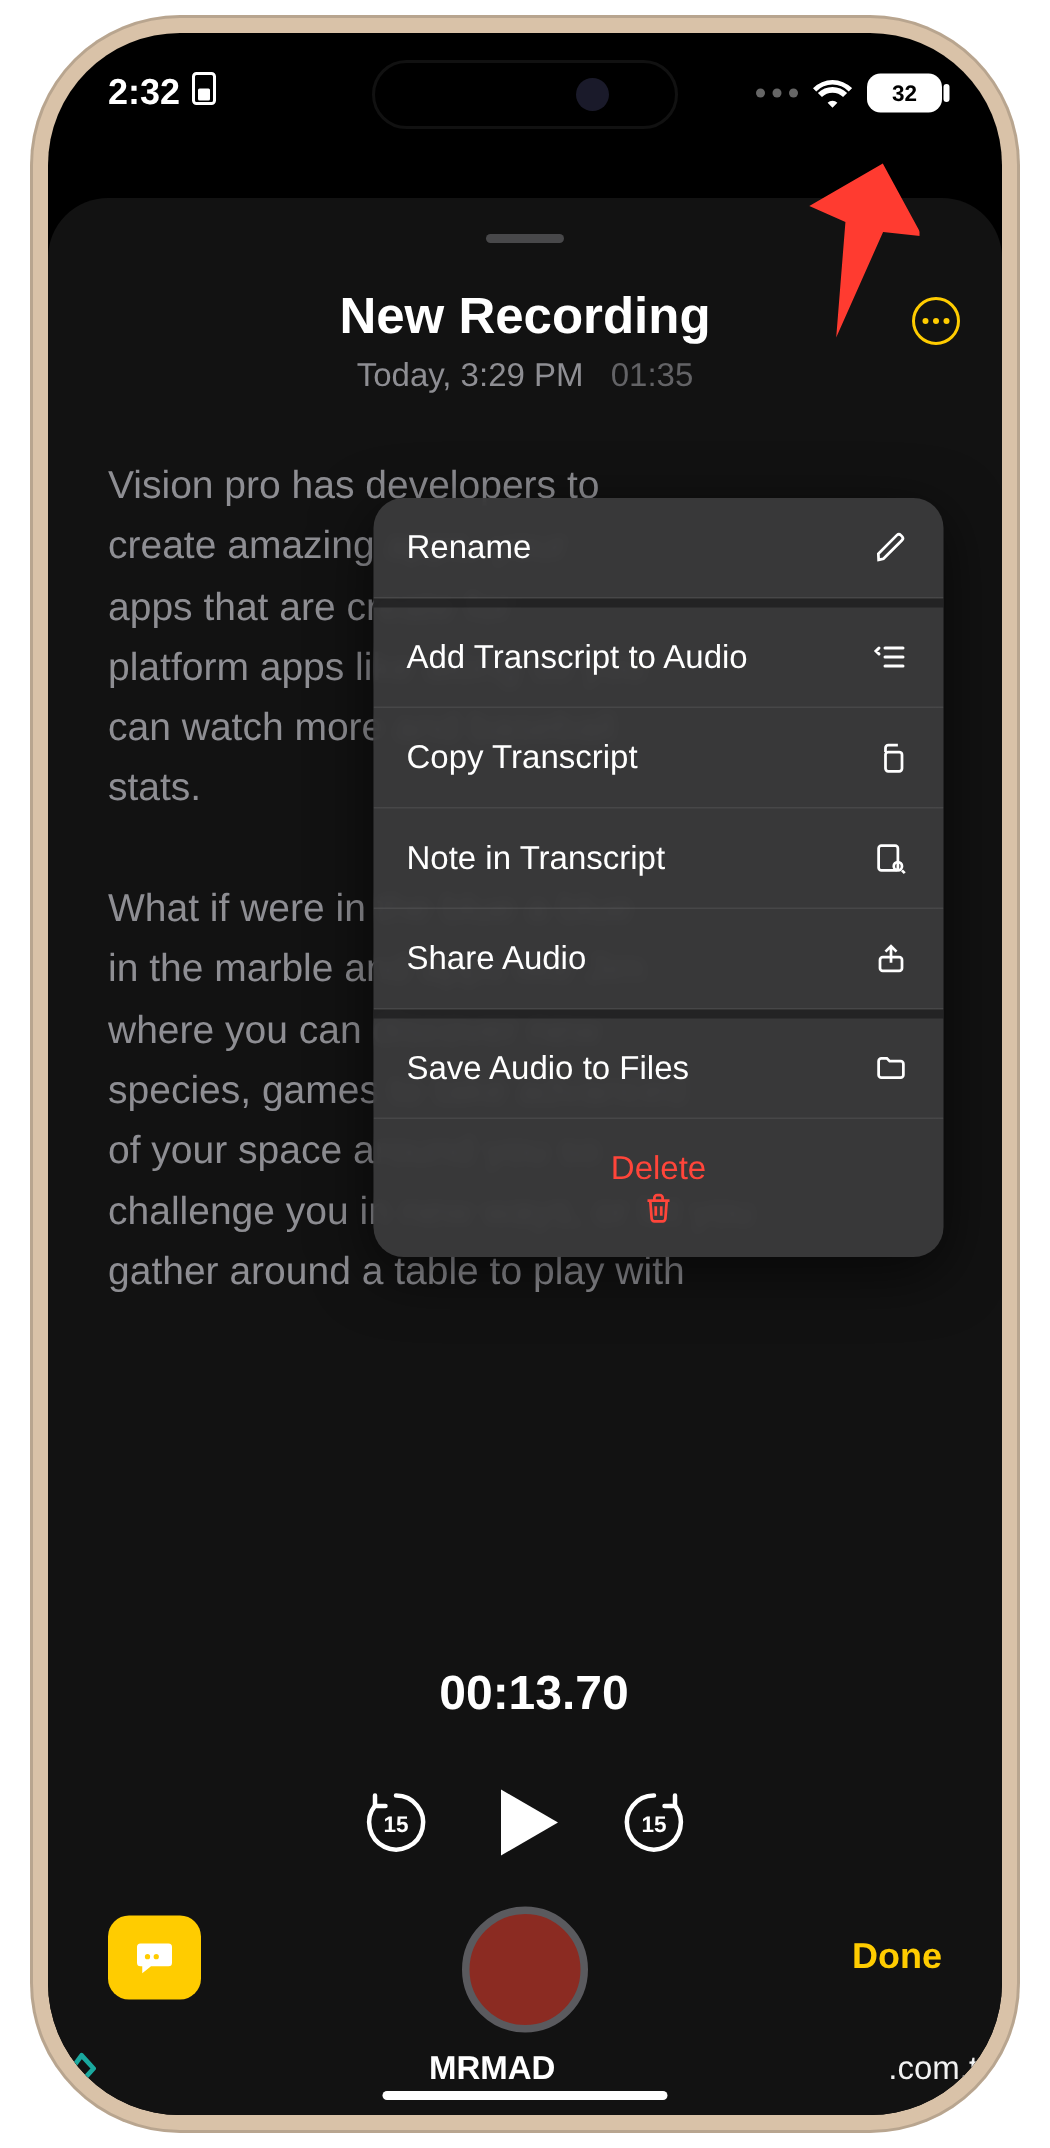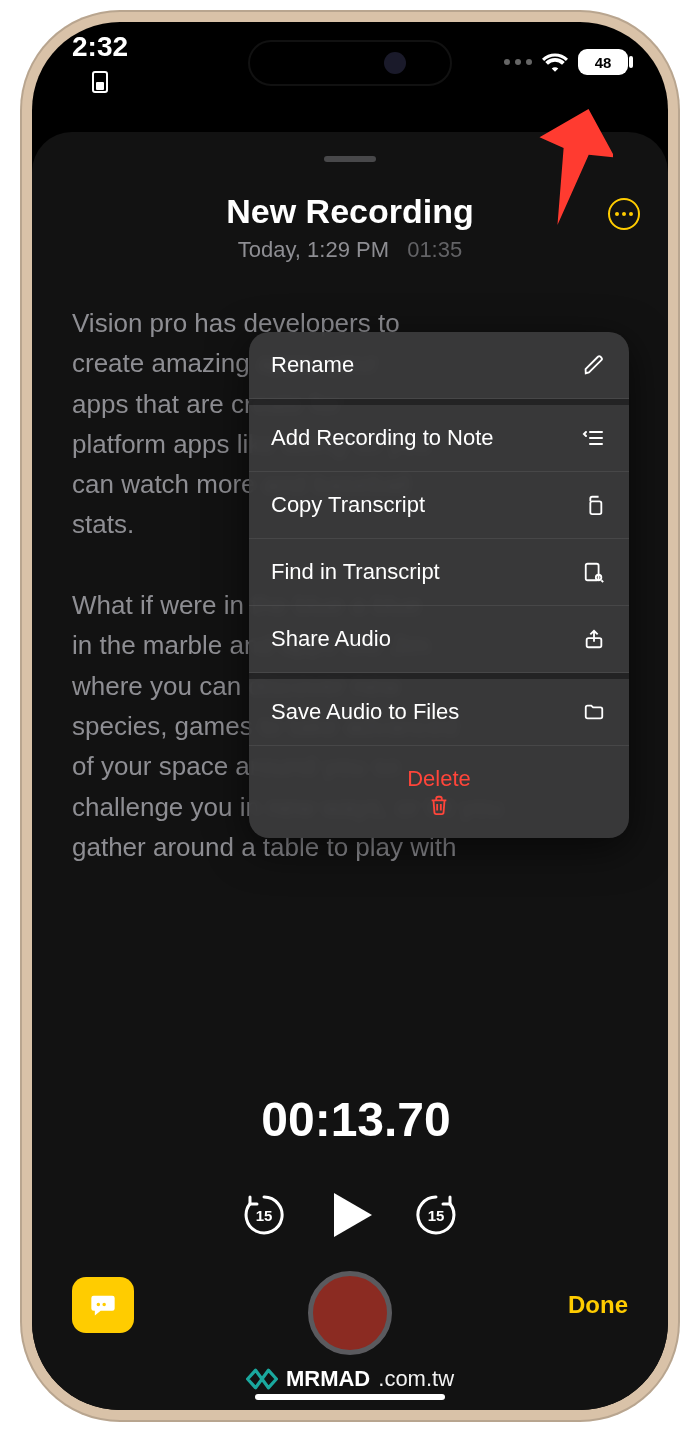--- a/index.html
+++ b/index.html
@@ -22,21 +22,21 @@
   .btn-side{position:absolute;background:var(--frame);border-radius:6px;}
   .bs1{left:10px;top:310px;width:12px;height:60px;}
   .bs2{left:10px;top:400px;width:12px;height:110px;}
   .bs3{left:10px;top:530px;width:12px;height:110px;}
   .bs4{right:10px;top:430px;width:12px;height:180px;}
   .notch{position:absolute;left:50%;top:20px;transform:translateX(-50%);width:200px;height:42px;border-radius:22px;background:#000;outline:2px solid #111;}
   .notch::after{content:"";position:absolute;right:44px;top:10px;width:22px;height:22px;border-radius:50%;background:#1a1a2a;}
 
   
   .statusbar{position:absolute;left:0;right:0;top:0;height:80px;display:flex;align-items:center;justify-content:space-between;padding:0 40px;color:var(--text);}
-  .sb-left{display:flex;align-items:center;gap:8px;font-size:28px;font-weight:600;flex-direction:column;}
+  .sb-left{display:flex;gap:8px;font-size:24px;font-weight:600;}
   .sb-card{width:16px;height:22px;border:2px solid #fff;border-radius:3px;display:flex;align-items:flex-end;justify-content:center;}
   .sb-card::after{content:"";width:8px;height:8px;background:#fff;border-radius:1px;margin-bottom:1px;}
   .sb-right{display:flex;align-items:center;gap:10px;}
   .sb-dots{display:flex;gap:5px;opacity:.4;}
   .sb-dots span{width:6px;height:6px;border-radius:50%;background:#fff;}
   .wifi{width:26px;height:20px;position:relative;}
   .wifi svg{display:block;}
   .battery{display:flex;align-items:center;justify-content:center;width:50px;height:26px;border-radius:9px;background:#fff;color:#000;font-size:15px;font-weight:700;position:relative;}
   .battery::after{content:"";position:absolute;right:-5px;top:7px;width:4px;height:12px;border-radius:2px;background:#fff;}
 
@@ -61,33 +61,33 @@
   .menu-item.danger{color:var(--danger);flex-direction:column;}
   .mi-icon{width:26px;height:26px;display:flex;align-items:center;justify-content:center;}
   .mi-icon svg{stroke:currentColor;}
 
   
   .arrow{position:absolute;right:55px;top:85px;pointer-events:none;}
   .arrow svg{display:block;}
 
   
   .playback{position:absolute;left:0;right:0;bottom:165px;text-align:center;color:#fff;}
-  .timecode{font-size:48px;font-weight:600;font-variant-numeric:tabular-nums;margin-bottom:38px;margin-left:12px;}
+  .timecode{font-size:32px;font-weight:600;font-variant-numeric:tabular-nums;margin-bottom:38px;margin-left:12px;}
   .controls{display:flex;align-items:center;justify-content:center;gap:32px;}
   .skip{width:48px;height:48px;}
   .play{width:60px;height:60px;}
 
   
   .bottombar{position:absolute;left:0;right:0;bottom:55px;height:100px;display:flex;align-items:center;justify-content:space-between;padding:0 40px;}
   .msg-btn{width:62px;height:56px;border-radius:14px;background:var(--accent);display:flex;align-items:center;justify-content:center;}
   .rec-btn{width:84px;height:84px;border-radius:50%;border:5px solid #5a5a5e;background:var(--rec);position:absolute;left:50%;transform:translateX(-50%);bottom:0;}
   .done{color:var(--accent);font-size:24px;font-weight:600;}
 
   
-  .watermark{position:absolute;bottom:18px;left:0;right:0;text-align:center;color:#fff;font-weight:700;font-size:22px;display:flex;align-items:center;justify-content:center;gap:8px;}
+  .watermark{position:absolute;bottom:18px;left:0;right:0;text-align:center;color:#fff;font-weight:700;font-size:22px;display:flex;align-items:center;justify-content:space-between;gap:8px;}
   .watermark .dom{font-weight:400;opacity:.95;}
   .wm-logo{width:32px;height:22px;}
   .homebar{position:absolute;bottom:10px;left:50%;transform:translateX(-50%);width:190px;height:6px;border-radius:3px;background:#fff;}
 </style>
 </head>
 <body>
 
 <div class="stage">
   <div class="device">
     <div class="btn-side bs1"></div>
@@ -107,34 +107,34 @@
               <span></span>
               <span></span>
               <span></span>
             </div>
           <div class="wifi">
             <svg viewBox="0 0 24 18" width="26" height="20" fill="#fff">
                 <path d="M12 18l3-3a4.2 4.2 0 00-6 0l3 3zM3 9a12.7 12.7 0 0118 0l-2.5 2.5a9.2 9.2 0 00-13 0L3 9zM0 6a17 17 0 0124 0l-2 2a14.1 14.1 0 00-20 0L0 6z"></path>
               </svg>
           </div>
           <div class="battery">
-              <span>48</span>
+              <span>32</span>
             </div>
         </div>
       </div>
 
       <div class="notch"></div>
 
       <div class="sheet">
         <div class="grabber"></div>
 
         <div class="header">
           <h1 class="title">New Recording</h1>
           <div class="subtitle">
-            <span>Today, 1:29 PM</span>
+            <span>Today, 3:29 PM</span>
             <span class="dur">01:35</span>
           </div>
           <div class="more-btn">
             <span class="d"></span>
               <span class="d"></span>
               <span class="d"></span>
           </div>
         </div>
 
         <div class="transcript">Vision pro has developers to
@@ -155,38 +155,38 @@
         <div class="menu">
           <div class="menu-item">
             <span>Rename</span>
             <span class="mi-icon">
               <svg viewBox="0 0 24 24" width="22" height="22" fill="none" stroke="#fff" stroke-width="2">
                   <path d="M3 21l3.5-.8L20 6.7a2 2 0 000-2.8l-.9-.9a2 2 0 00-2.8 0L2.8 16.5 3 21z"></path>
                 </svg>
             </span>
           </div>
           <div class="menu-item gap">
-            <span>Add Recording to Note</span>
+            <span>Add Transcript to Audio</span>
             <span class="mi-icon">
               <svg viewBox="0 0 24 24" width="24" height="24" fill="none" stroke="#fff" stroke-width="2" stroke-linecap="round">
                   <path d="M8 6h12M8 12h12M8 18h12M4 6l-2 2 2 2"></path>
                 </svg>
             </span>
           </div>
           <div class="menu-item">
             <span>Copy Transcript</span>
             <span class="mi-icon">
               <svg viewBox="0 0 24 24" width="22" height="22" fill="none" stroke="#fff" stroke-width="2">
                   <rect x="8" y="8" width="12" height="14" rx="2"></rect>
                   <path d="M8 8V5a2 2 0 012-2h7"></path>
                 </svg>
             </span>
           </div>
           <div class="menu-item">
-            <span>Find in Transcript</span>
+            <span>Note in Transcript</span>
             <span class="mi-icon">
               <svg viewBox="0 0 24 24" width="22" height="22" fill="none" stroke="#fff" stroke-width="2">
                   <rect x="3" y="3" width="14" height="18" rx="2"></rect>
                   <circle cx="17" cy="18" r="3"></circle>
                   <path d="M20 21l2 2"></path>
                 </svg>
             </span>
           </div>
           <div class="menu-item">
             <span>Share Audio</span>

